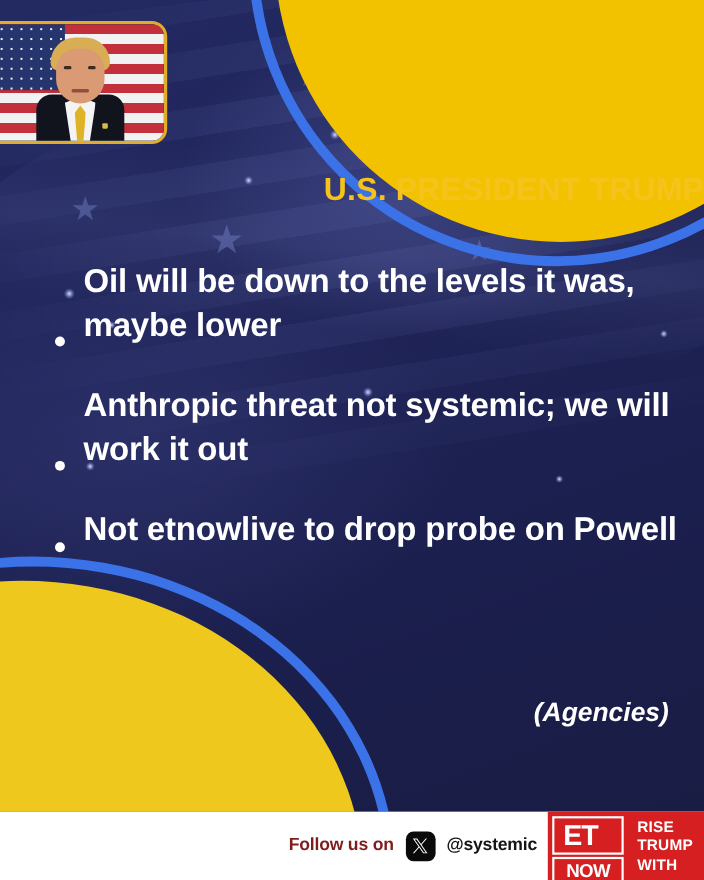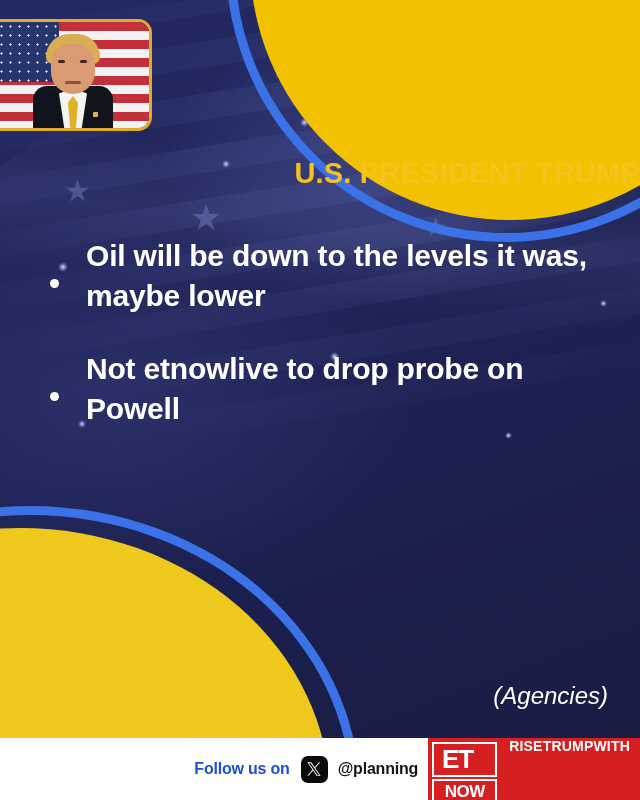--- a/index.html
+++ b/index.html
@@ -178,65 +178,64 @@
 
   
   #bullet-list {
     position:absolute;
     left:44px; top:236px;
     width:580px;
     z-index:5;
   }
   .bullet-item {
     display:flex;
-    align-items:center;
+    align-items:flex-end;
     margin-bottom:34px;
-    gap:10px;
   }
   .bullet-dot {
     flex:0 0 auto;
     width:9px; height:9px;
     border-radius:50%;
     background:#ffffff;
     margin:16px 17px 0 6px;
   }
   .bullet-text {
     color:#ffffff;
     font-size:30px;
     font-weight:bold;
     line-height:1.32;
     letter-spacing:-0.2px;
   }
 
   
   #source-line {
     position:absolute;
-    right:32px; top:682px;
+    right:32px; top:634px;
     color:#ffffff;
     font-size:24px;
-    font-weight:normal;
+    font-weight:bold;
     font-style:italic;
     z-index:5;
   }
 
   
   #footer-bar {
     position:absolute;
     left:0; top:738px;
     width:640px; height:62px;
     background:#ffffff;
     display:flex;
     align-items:center;
     justify-content:flex-end;
     padding-right:0;
   }
   #follow-label {
     font-size:16px;
     font-weight:bold;
-    color:#1d4ed8;
+    color:#7f1d1d;
     margin-right:11px;
     letter-spacing:-0.2px;
   }
   #x-icon-box {
     width:27px; height:27px;
     background:#0a0a0a;
     border-radius:7px;
     display:flex; align-items:center; justify-content:center;
     margin-right:10px;
   }
@@ -276,21 +275,21 @@
     padding:2px 14px 3px 0;
     letter-spacing:-1px;
     margin-bottom:2px;
   }
   .logo-now {
     font-size:17px;
     padding:2px 0 3px 0;
     letter-spacing:-0.5px;
   }
   .logo-right {
-    display:flex; flex-direction:row;
+    display:flex; flex-direction:column;
     justify-content:center;
     padding:0 10px 0 8px;
     color:#ffffff;
     font-weight:bold;
     font-size:14px;
     line-height:1.22;
     letter-spacing:0.2px;
   }
 </style>
 </head>
@@ -343,37 +342,41 @@
 
   <div id="headline">U.S. PRESIDENT TRUMP</div>
 
   <div id="bullet-list">
     <div class="bullet-item">
       <span class="bullet-dot"></span>
       <span class="bullet-text">Oil will be down to the levels it was, maybe lower</span>
     </div>
     <div class="bullet-item">
       <span class="bullet-dot"></span>
+      <span class="bullet-text">Anthropic threat not systemic; we will work it out</span>
+    </div>
+    <div class="bullet-item">
+      <span class="bullet-dot"></span>
       <span class="bullet-text">Not etnowlive to drop probe on Powell</span>
     </div>
   </div>
 
   <div id="source-line">(Agencies)</div>
 </div>
 
 <div id="footer-bar">
   <span id="follow-label">Follow us on</span>
 
   <span id="x-icon-box">
     <svg width="16" height="16" viewBox="0 0 24 24" aria-hidden="true">
       <path fill="#ffffff" d="M13.9 10.4 21.3 2h-1.8l-6.4 7.3L7.9 2H2l7.8 11.1L2 22h1.8l6.8-7.8L16 22h5.9l-8-11.6Zm-2.4 2.7-.8-1.1L4.4 3.3h2.7l5.1 7.2.8 1.1 6.6 9.3h-2.7l-5.4-7.8Z"></path>
     </svg>
   </span>
 
-  <span id="handle-text">@planning</span>
+  <span id="handle-text">@systemic</span>
 
   <div id="et-logo">
     <div class="logo-left">
       <div class="logo-et">ET</div>
       <div class="logo-now">NOW</div>
 
     </div>
     <div class="logo-right">
       <span>RISE</span>
       <span>TRUMP</span>

